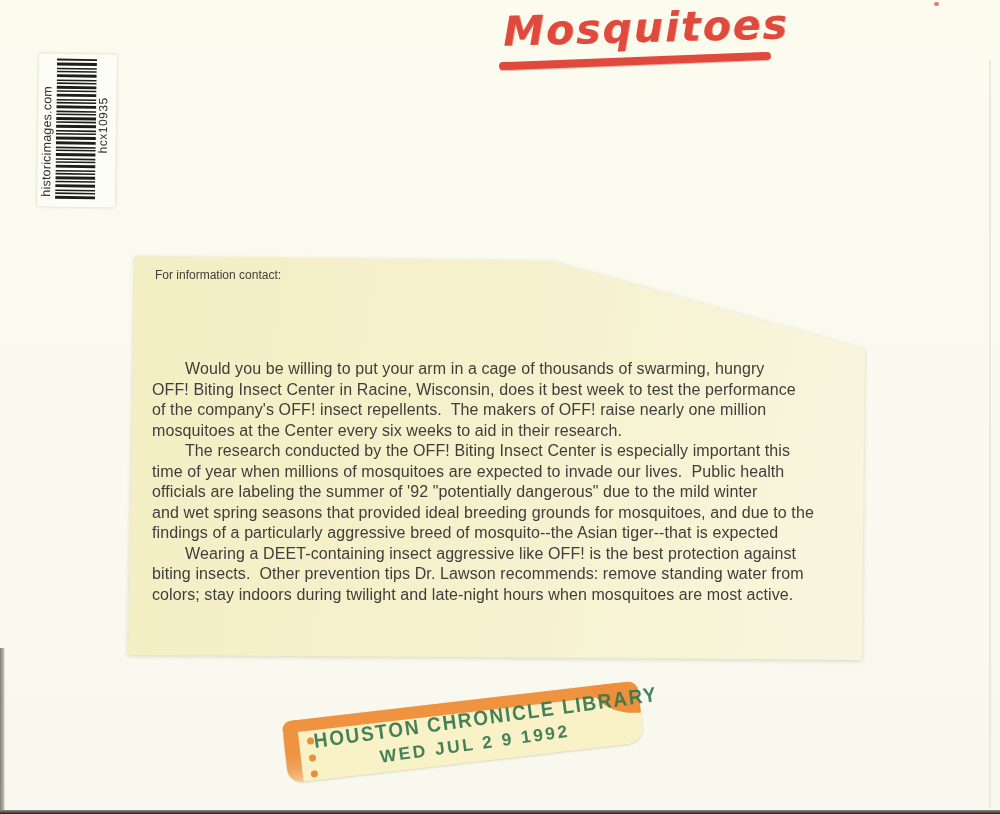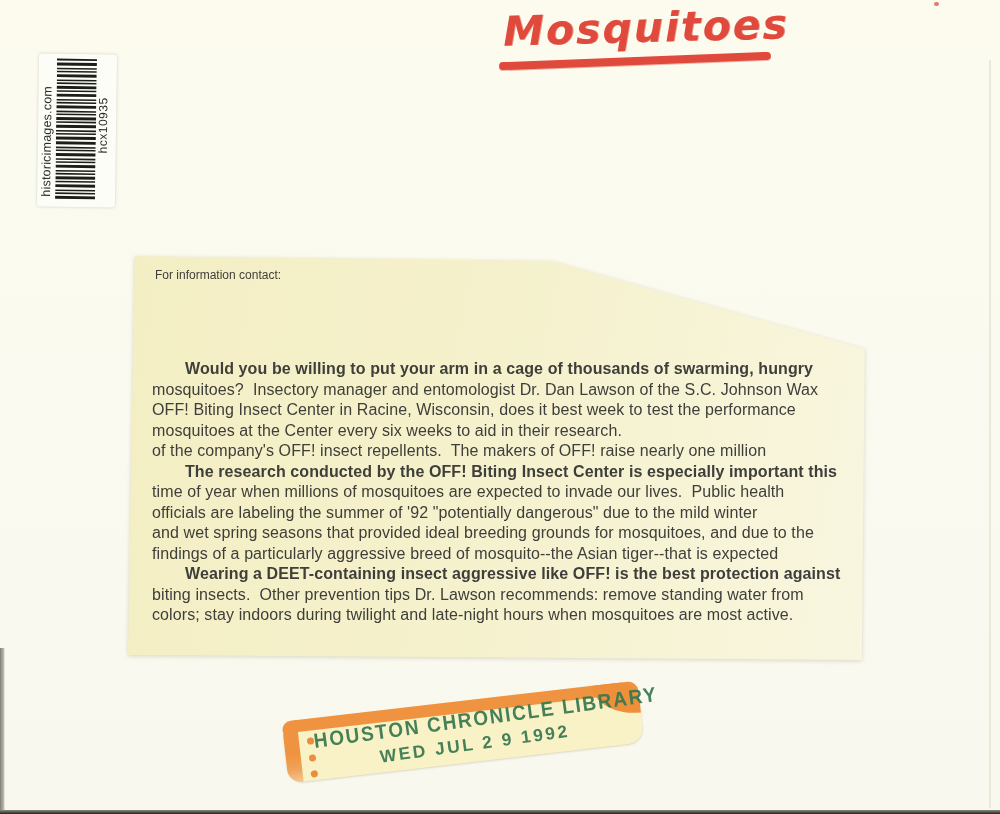--- a/index.html
+++ b/index.html
@@ -91,21 +91,21 @@
     display:flex; font-size:12px; line-height:21px;
   }
   .contact-label { width:235px; white-space:pre; }
   .contact-person { white-space:pre; }
   .press-body {
     position:absolute; left:27px; top:107px; width:716px;
     font-size:16px; line-height:20.5px;
     letter-spacing:.1px;
   }
   .press-line { white-space:pre; }
-  .press-line.first { padding-left:33px;font-weight:bold; }
+  .press-line.first { padding-left:33px; }
 
   
   .stamp-label {
     position:absolute; left:284px; top:701px;
     width:358px; height:62px;
     background:#f8f2c6;
     border-radius:18px 20px 16px 16px;
     transform:rotate(-6.6deg);
     box-shadow:0 1px 2px rgba(150,140,100,.3);
   }
@@ -196,24 +196,23 @@
   <div class="paper-wrap">
     <div class="press-paper">
 
       <div class="contact-block">
         <div class="contact-label">For information contact:</div>
       </div>
 
       <div class="press-body">
         <div>
           <div class="press-line first">Would you be willing to put your arm in a cage of thousands of swarming, hungry</div>
-          <div class="press-line">mosquitoes?  Insectory manager and entomologist Dr. Dan Lawson of the S.C. Johnson Wax</div>
           <div class="press-line">OFF! Biting Insect Center in Racine, Wisconsin, does it best week to test the performance</div>
+          <div class="press-line">of the company's OFF! insect repellents.  The makers of OFF! raise nearly one million</div>
           <div class="press-line">mosquitoes at the Center every six weeks to aid in their research.</div>
-          <div class="press-line">of the company's OFF! insect repellents.  The makers of OFF! raise nearly one million</div>
         </div>
         <div>
           <div class="press-line first">The research conducted by the OFF! Biting Insect Center is especially important this</div>
           <div class="press-line">time of year when millions of mosquitoes are expected to invade our lives.  Public health</div>
           <div class="press-line">officials are labeling the summer of '92 "potentially dangerous" due to the mild winter</div>
           <div class="press-line">and wet spring seasons that provided ideal breeding grounds for mosquitoes, and due to the</div>
           <div class="press-line">findings of a particularly aggressive breed of mosquito--the Asian tiger--that is expected</div>
         </div>
         <div>
           <div class="press-line first">Wearing a DEET-containing insect aggressive like OFF! is the best protection against</div>

